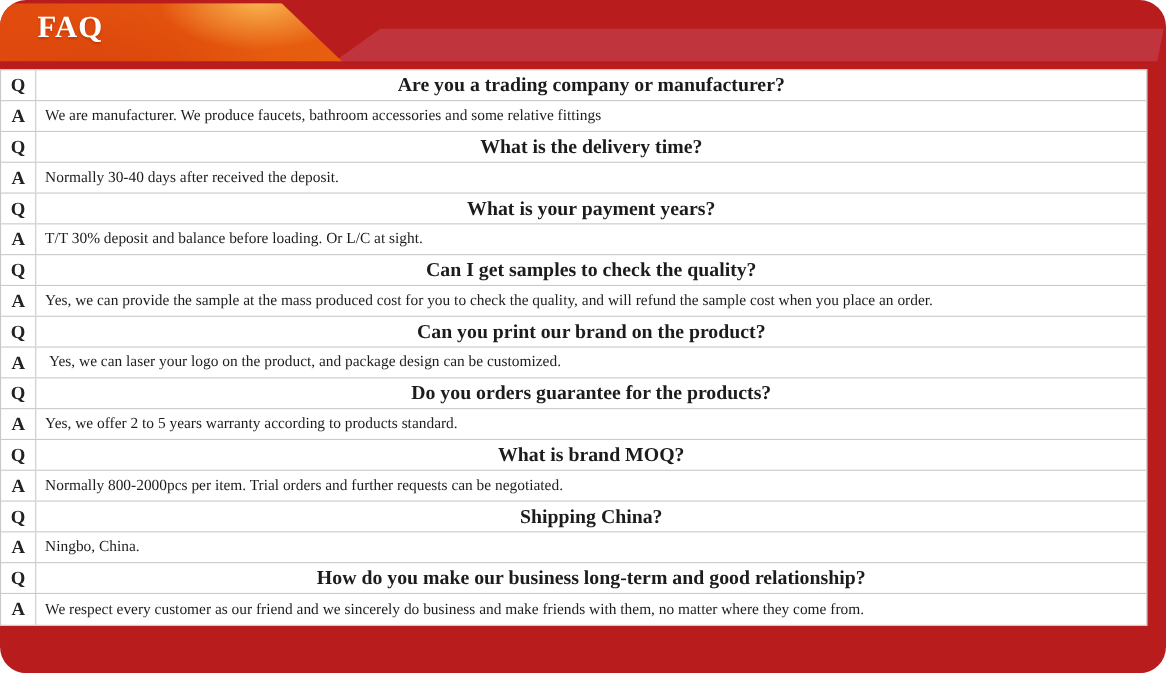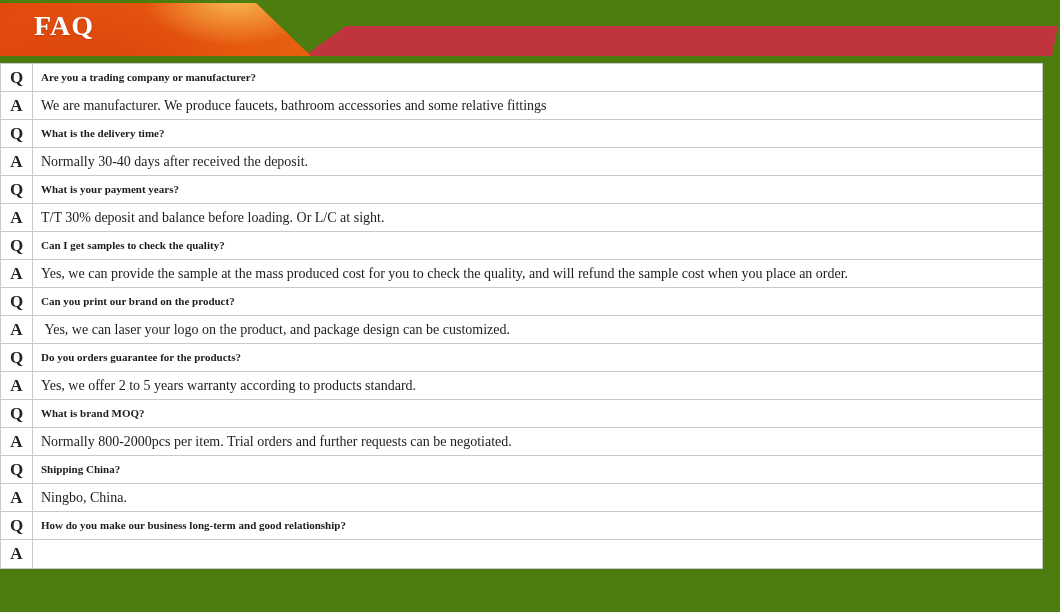--- a/index.html
+++ b/index.html
@@ -1,23 +1,24 @@
 <!DOCTYPE html>
 <html style="--banner_red: #c0353d; --banner_orange_dark: #e14a0e; --banner_orange_light: #f6a41e; --table_border: #c9c9c9; --text_color: #1c1c1c; --title_color: #ffffff;"><head>
 <meta charset="utf-8">
 <style>
   * { margin: 0; padding: 0; box-sizing: border-box; }
   html, body { background: #ffffff; }
   .page {
     position: relative;
     width: 1060px;
     height: 612px;
-    background: #4d7c0f;
+    background: #b91c1c;
     font-family: "Liberation Serif", "DejaVu Serif", serif;
     overflow: hidden;
+    border-radius: 24px;
   }
 
   
   .banner { position: relative; height: 62px; }
   .banner-orange {
     position: absolute; inset: 0;
     clip-path: polygon(0 3px, 256px 3px, 311px 56px, 0 56px);
     background:
       radial-gradient(140px 70px at 235px 0px, rgba(252,198,92,0.85), rgba(252,198,92,0) 65%),
       radial-gradient(200px 100px at 110px 75px, rgba(205,48,6,0.45), rgba(205,48,6,0) 70%),
@@ -63,21 +64,21 @@
   }
   .cell-text {
     flex: 1;
     display: flex; flex-direction: column; justify-content: center;
     padding: 1px 8px;
     font-size: 14px;
     color: var(--text_color, #1c1c1c);
     white-space: pre-wrap;
     line-height: 25px;
   }
-  .q-row .cell-text { font-weight: bold; font-size: 11px; }
+  .q-row .cell-text { font-weight: bold; font-size: 18px; text-align: center; }
 </style>
 </head>
 <body>
 
 <div class="page">
 
   <div class="banner">
     <div class="banner-red-bar"></div>
     <div class="banner-orange"></div>
     <span class="faq-title">FAQ</span>
@@ -173,17 +174,18 @@
       </div>
     </div>
 
     <div class="row q-row">
       <div class="cell-label">Q</div>
       <div class="cell-text">How do you make our business long-term and good relationship?</div>
     </div>
     <div class="row a-row">
       <div class="cell-label">A</div>
       <div class="cell-text">
+        <div>We respect every customer as our friend and we sincerely do business and make friends with them, no matter where they come from.</div>
       </div>
     </div>
 
   </div>
 </div>
 
 </body></html>

